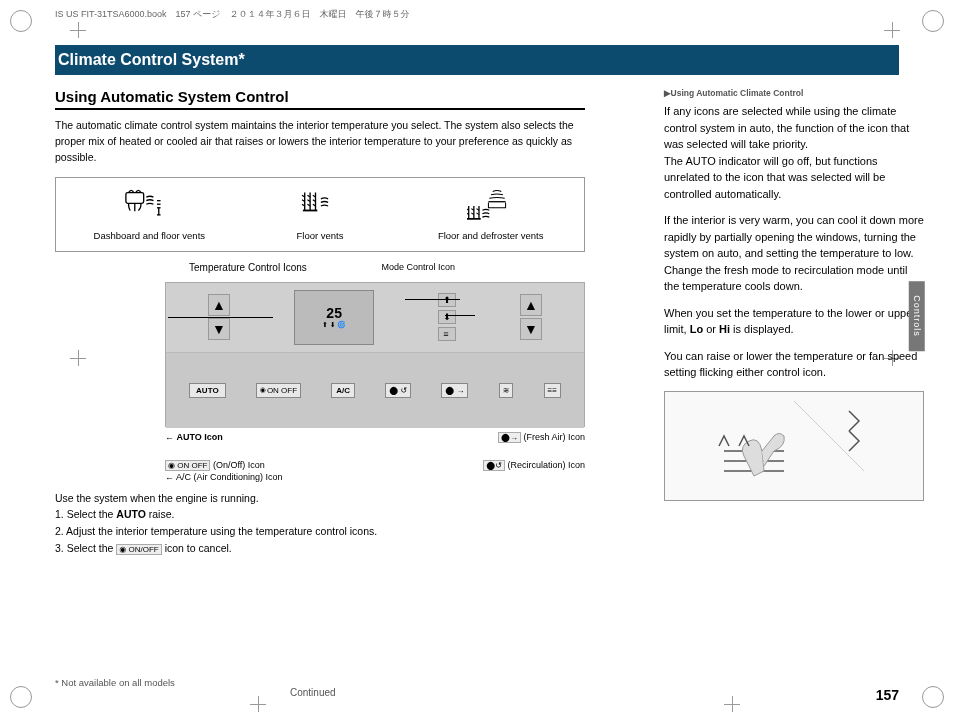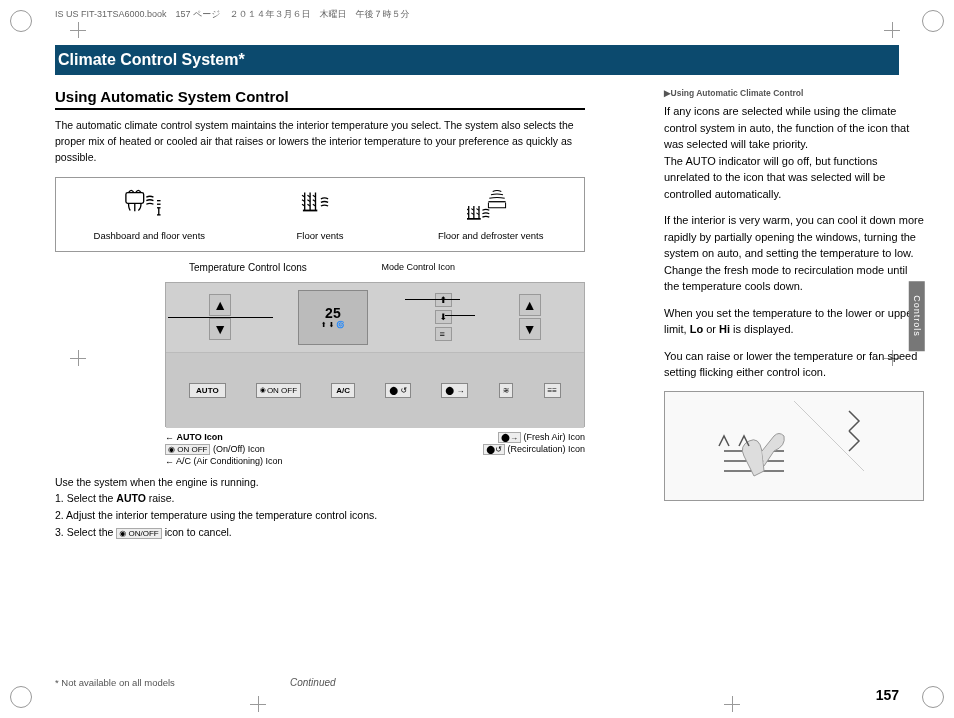--- a/index.html
+++ b/index.html
@@ -137,25 +137,24 @@
     .footnote {
       position: absolute;
       bottom: 30px;
       left: 55px;
       font-size: 9.5px;
       color: #555;
     }
 
     .continued-text {
       position: absolute;
-      bottom: 30px;
+      bottom: 20px;
       left: 290px;
       font-size: 10px;
       color: #555;
-      font-style: italic;
     }
 
     
     .right-sidebar {
       position: absolute;
       top: 88px;
       right: 30px;
       width: 260px;
       bottom: 30px;
     }
@@ -316,21 +315,21 @@
 
     <div style="position:relative; border:1.5px solid #aaa; background:#eaeaea; height:145px; margin:0 0 0 110px;">
 
       <div style="background:#d0d0d0;border-bottom:1px solid #bbb;height:70px;display:flex;align-items:center;justify-content:space-around;padding:4px 10px;">
 
         <div style="display:flex;flex-direction:column;align-items:center;gap:2px;">
           <div style="font-size:14px;background:#c8c8c8;border:1px solid #999;width:22px;height:22px;display:flex;align-items:center;justify-content:center;">▲</div>
           <div style="font-size:14px;background:#c8c8c8;border:1px solid #999;width:22px;height:22px;display:flex;align-items:center;justify-content:center;">▼</div>
         </div>
 
-        <div style="background:#bbb;border:1px solid #888;width:70px;height:55px;display:flex;flex-direction:column;align-items:center;justify-content:center;">
+        <div style="background:#bbb;border:1px solid #888;width:80px;height:55px;display:flex;flex-direction:column;align-items:center;justify-content:center;">
           <div style="font-size:14px;font-weight:bold;">25</div>
           <div style="font-size:7px;">⬆ ⬇ 🌀</div>
         </div>
 
         <div style="display:flex;flex-direction:column;gap:3px;">
           <div style="font-size:9px;background:#c8c8c8;border:1px solid #999;padding:1px 4px;">⬆</div>
           <div style="font-size:9px;background:#c8c8c8;border:1px solid #999;padding:1px 4px;">⬇</div>
           <div style="font-size:9px;background:#c8c8c8;border:1px solid #999;padding:1px 4px;">≡</div>
         </div>
 
@@ -364,21 +363,21 @@
   </div>
 
   <div style="position:relative;margin-left:110px;margin-top:3px;">
     <div style="display:flex;justify-content:space-between;align-items:center;font-size:9px;">
       <span>← <span style="font-weight:bold;">AUTO Icon</span></span>
       <span>
         <span style="border:1px solid #aaa;font-size:8px;padding:0 2px;background:#eee;">⬤→</span>
         <span>(Fresh Air) Icon</span>
       </span>
     </div>
-    <div style="display:flex;justify-content:space-between;align-items:center;font-size:9px;margin-top:2px;">
+    <div style="display:flex;justify-content:space-between;align-items:center;font-size:9px;margin-top:18px;">
       <span>
         <span style="border:1px solid #aaa;font-size:8px;padding:0 2px;background:#eee;">◉ ON OFF</span>
         <span>(On/Off) Icon</span>
       </span>
       <span>
         <span style="border:1px solid #aaa;font-size:8px;padding:0 2px;background:#eee;">⬤↺</span>
         <span>(Recirculation) Icon</span>
       </span>
     </div>
     <div style="font-size:9px;margin-top:2px;">

